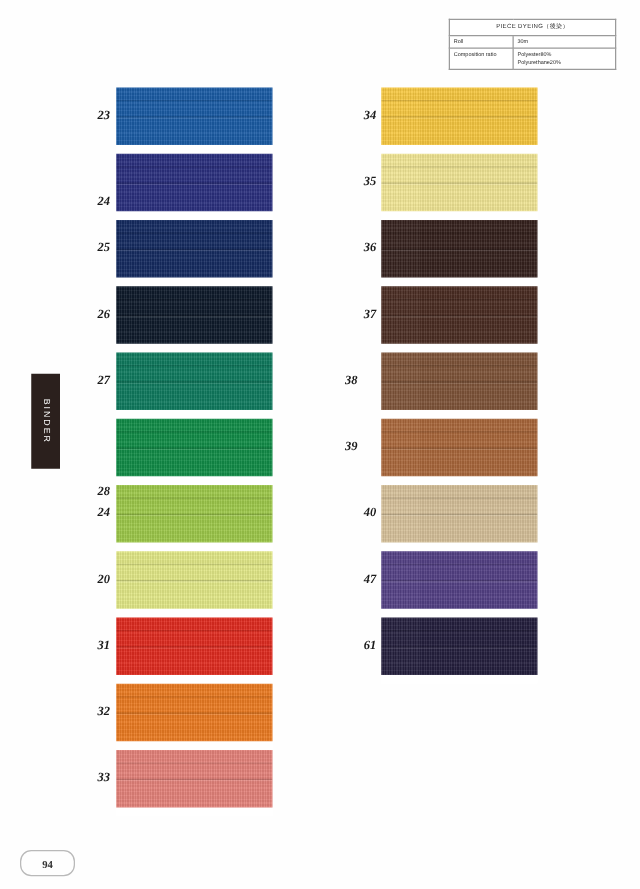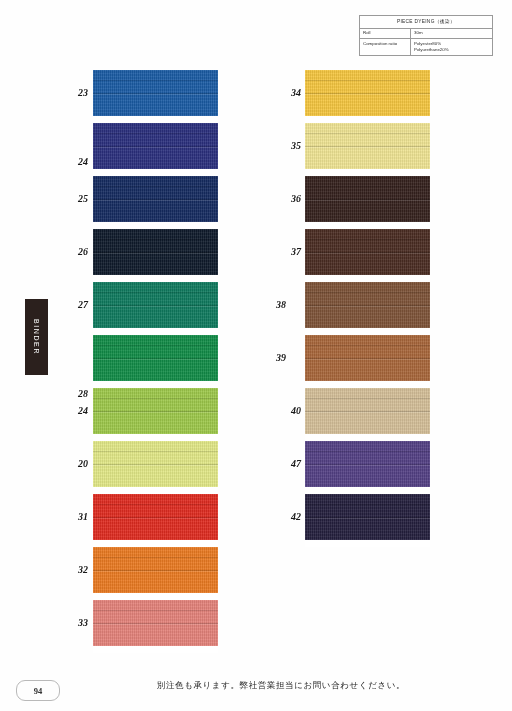--- a/index.html
+++ b/index.html
@@ -284,35 +284,34 @@
       </div>
       <div class="swatch-row">
         <div class="swatch" style="background: rgb(36, 31, 61); height: 46px;">
           <div class="seam-top"></div>
         </div>
         <div class="gap"></div>
       </div>
     </div>
 
   <div class="page-num">94</div>
-  <div class="footer-note">別注色も承ります。弊社営業担当にお問い合わせください。</div>
 
 <div class="num num-left" style="top: 87px;">23</div>
     <div class="num num-left" style="top: 156px;">24</div>
     <div class="num num-left" style="top: 193px;">25</div>
     <div class="num num-left" style="top: 246px;">26</div>
     <div class="num num-left" style="top: 299px;">27</div>
     <div class="num num-left" style="top: 352px; margin-top: 36px;">28</div>
     <div class="num num-left" style="top: 405px;">24</div>
     <div class="num num-left" style="top: 458px;">20</div>
     <div class="num num-left" style="top: 511px;">31</div>
     <div class="num num-left" style="top: 564px;">32</div>
     <div class="num num-left" style="top: 617px;">33</div>
     <div class="num num-right" style="top: 87px;">34</div>
     <div class="num num-right" style="top: 140px;">35</div>
     <div class="num num-right" style="top: 193px;">36</div>
     <div class="num num-right" style="top: 246px;">37</div>
     <div class="num num-right" style="top: 299px; text-align: center;">38</div>
     <div class="num num-right" style="top: 352px; text-align: center;">39</div>
     <div class="num num-right" style="top: 405px;">40</div>
     <div class="num num-right" style="top: 458px;">47</div>
-    <div class="num num-right" style="top: 511px;">42</div>
+    <div class="num num-right" style="top: 511px;">61</div>
   </div>
 
 </body></html>

